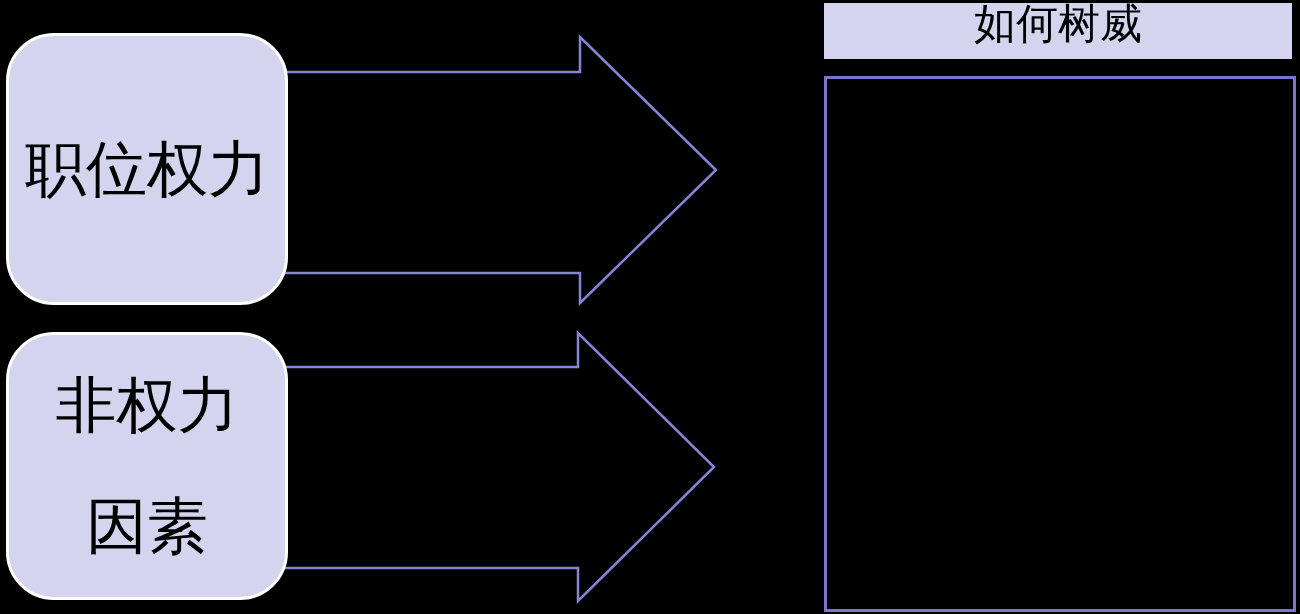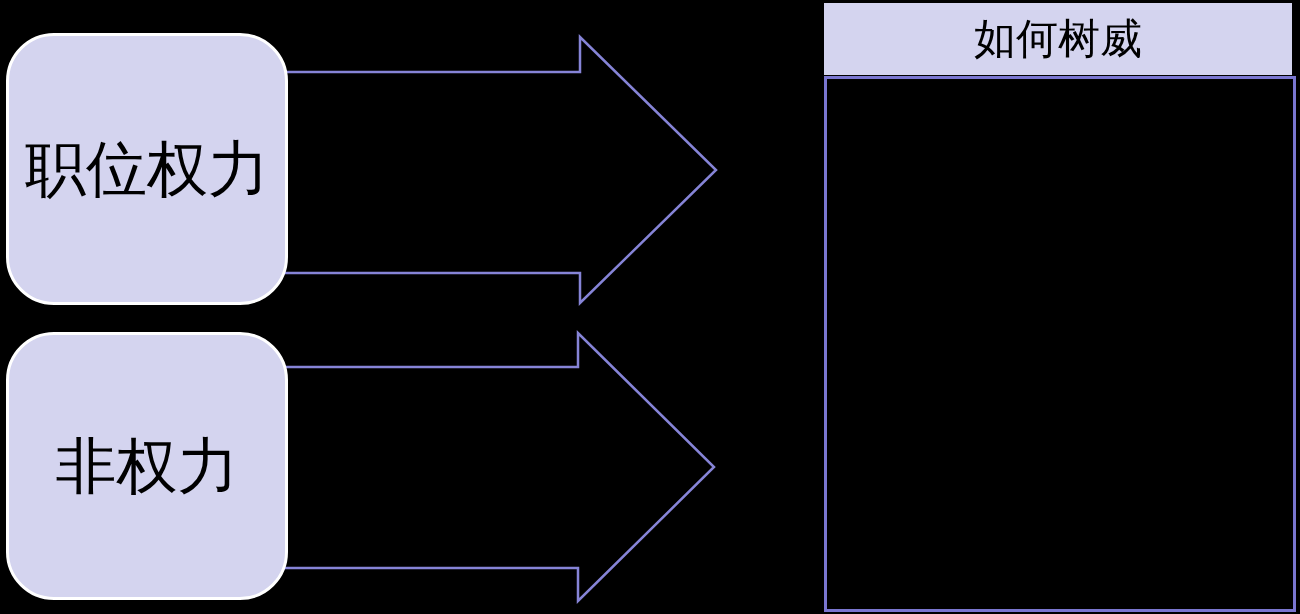--- a/index.html
+++ b/index.html
@@ -35,24 +35,23 @@
     line-height: 1;
     z-index: 2;
   }
   .box1 { top: 33px; height: 272px; }
   .box2 { top: 332px; height: 268px; gap: 60px; }
   .panel-header {
     position: absolute;
     left: 824px;
     top: 3px;
     width: 468px;
-    height: 72px;
+    height: 56px;
     background: #d4d4ef;
     display: flex;
-    align-items: center;
     justify-content: center;
     color: #000000;
     font-size: 42px;
     line-height: 1;
     z-index: 2;
   }
   .panel-body {
     position: absolute;
     left: 824px;
     top: 76px;
@@ -73,20 +72,21 @@
     <polygon points="283,72 580,72 580,37 716,170 580,303 580,273 283,273"></polygon>
     <polygon points="283,367 578,367 578,333 714,467 578,601 578,568 283,568"></polygon>
   </svg>
 
   <div class="box box1">
     <span>职位权力</span>
   </div>
 
   <div class="box box2">
     <span>非权力</span>
+    <span>因素</span>
   </div>
 
   <div class="panel-header">
     <span>如何树威</span>
   </div>
 
   <div class="panel-body"></div>
 
 </div>
 

